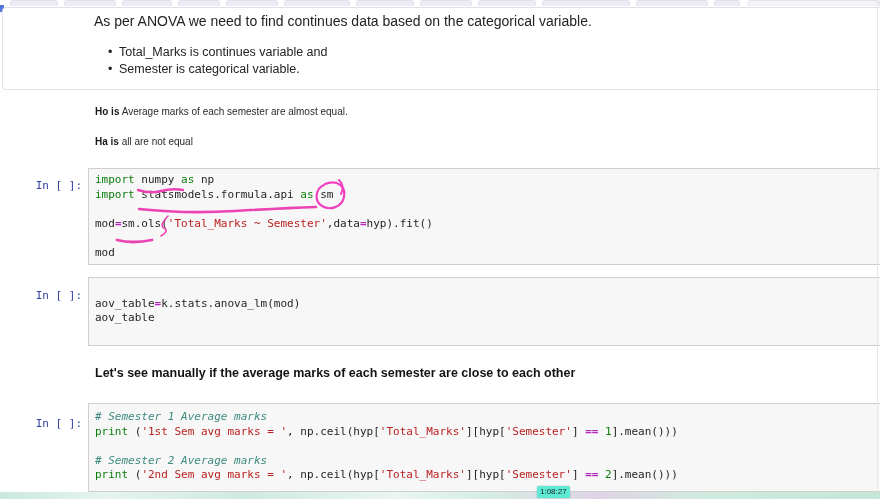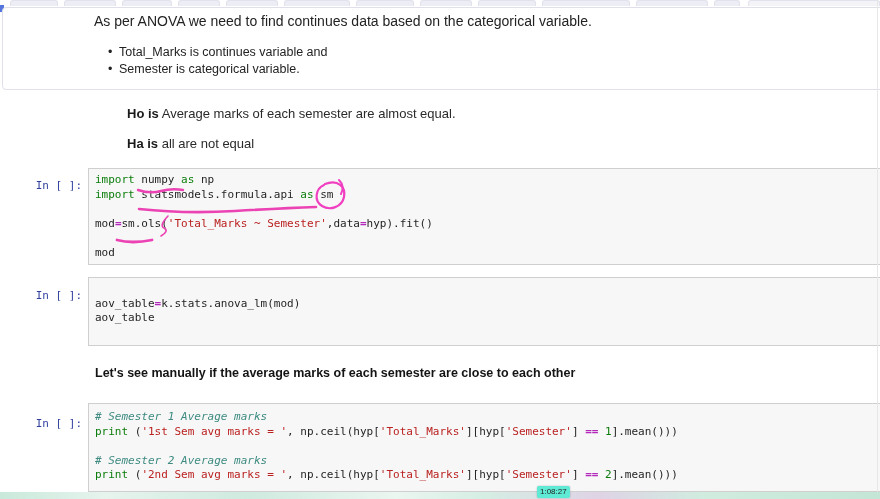--- a/index.html
+++ b/index.html
@@ -11,21 +11,21 @@
   .tabstub{position:absolute;top:0;height:6px;background:#edeef5;border:1px solid #e1e2ec;
            border-bottom:none;border-radius:3px 3px 0 0;box-sizing:border-box;}
   .bluemark{position:absolute;left:0;top:5px;width:4px;height:7px;background:#5577dd;}
 
   
   .md-box{position:absolute;left:2px;right:-4px;top:7px;height:83px;background:#fff;
           border:1px solid #dfe0ea;border-radius:4px;box-sizing:border-box;}
   .md-p{position:absolute;left:91px;top:5px;font-size:14px;line-height:16px;color:#232323;}
   .md-bullet{position:absolute;left:105px;font-size:12.5px;line-height:16px;color:#232323;}
   .md-bullet .dot{display:inline-block;width:11px;color:#232323;}
-  .hyp{position:absolute;left:95px;font-size:13px;color:#2a2a2a;margin-left:32px;}
+  .hyp{position:absolute;left:95px;font-size:10px;color:#2a2a2a;}
   .hyp b{color:#1a1a1a;}
   .md-heading{position:absolute;left:95px;top:366px;font-size:12.5px;font-weight:bold;color:#141414;}
 
   
   .code-cell{position:absolute;left:0;right:0;}
   .prompt{position:absolute;left:0;width:82px;text-align:right;
           font-family:"DejaVu Sans Mono","Liberation Mono",monospace;
           font-size:11px;color:#303F9F;margin-top:6px;}
   .inputbox{position:absolute;left:88px;right:-2px;top:0;bottom:0;background:#f7f7f7;
             border:1px solid #cfcfcf;box-sizing:border-box;overflow:hidden;}

